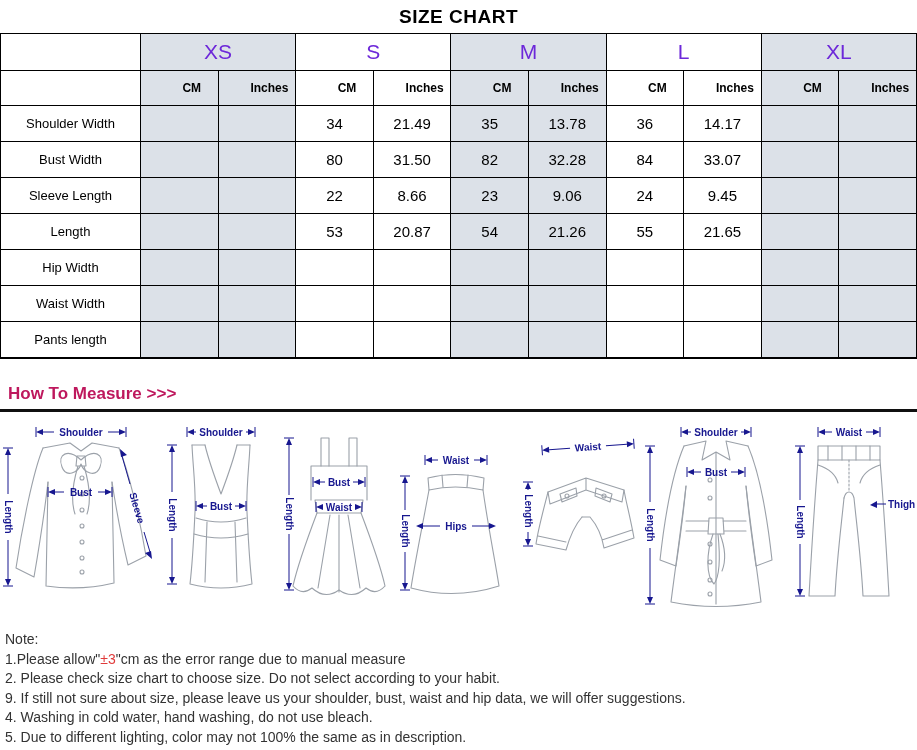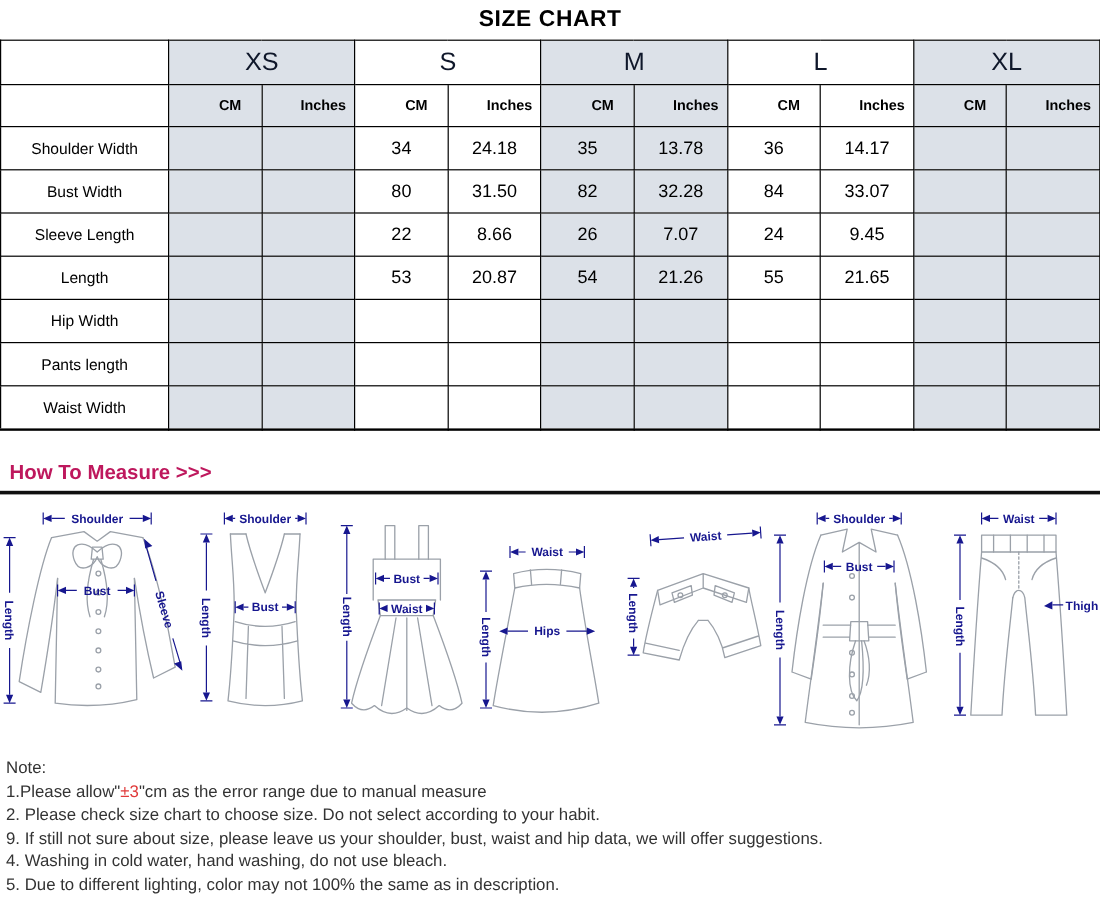--- a/index.html
+++ b/index.html
@@ -6,21 +6,21 @@
     font-family:"Liberation Sans",sans-serif;color:#000;}
   .page{width:917px;height:750px;position:relative;}
 
   
   .title{ text-align:center;font-size:19px;font-weight:bold;padding:6px 0 5px;letter-spacing:.5px;}
 
   
   table.size-chart{border-collapse:collapse;width:917px;table-layout:fixed;}
   table.size-chart td{border:1px solid #000;text-align:center;vertical-align:middle;padding:0;overflow:hidden;}
   col.c-label{width:140px;}
-  tr.r-size td{height:36px;font-size:21px;color:#0f172a;text-align:center;}
+  tr.r-size td{height:36px;font-size:21px;color:#6d28d9;text-align:center;}
   tr.r-unit td{height:34px;font-size:12px;font-weight:bold;padding-left:25px;}
   tr.r-data td{height:35px;font-size:15px;}
   tr.r-data td.row-label{font-size:13px;}
   td.gray{background:#dce1e8;}
   table.size-chart{border-bottom:2px solid #000;}
 
   
   .measure-heading{margin:25px 0 0 8px;font-size:17px;font-weight:bold;color:#be185d;}
   .rule{height:3px;background:#101010;margin-top:5px;}
 
@@ -80,21 +80,21 @@
       <td>Inches</td>
       <td class="gray">CM</td>
       <td class="gray">Inches</td>
     </tr>
 
     <tr class="r-data">
       <td class="row-label">Shoulder Width</td>
       <td class="gray"></td>
       <td class="gray"></td>
       <td>34</td>
-      <td>24.18</td>
+      <td>21.49</td>
       <td class="gray">35</td>
       <td class="gray">13.78</td>
       <td>36</td>
       <td>14.17</td>
       <td class="gray"></td>
       <td class="gray"></td>
     </tr>
     <tr class="r-data">
       <td class="row-label">Bust Width</td>
       <td class="gray"></td>
@@ -107,22 +107,22 @@
       <td>33.07</td>
       <td class="gray"></td>
       <td class="gray"></td>
     </tr>
     <tr class="r-data">
       <td class="row-label">Sleeve Length</td>
       <td class="gray"></td>
       <td class="gray"></td>
       <td>22</td>
       <td>8.66</td>
-      <td class="gray">26</td>
-      <td class="gray">7.07</td>
+      <td class="gray">23</td>
+      <td class="gray">9.06</td>
       <td>24</td>
       <td>9.45</td>
       <td class="gray"></td>
       <td class="gray"></td>
     </tr>
     <tr class="r-data">
       <td class="row-label">Length</td>
       <td class="gray"></td>
       <td class="gray"></td>
       <td>53</td>
@@ -141,34 +141,34 @@
       <td></td>
       <td></td>
       <td class="gray"></td>
       <td class="gray"></td>
       <td></td>
       <td></td>
       <td class="gray"></td>
       <td class="gray"></td>
     </tr>
     <tr class="r-data">
+      <td class="row-label">Waist Width</td>
+      <td class="gray"></td>
+      <td class="gray"></td>
+      <td></td>
+      <td></td>
+      <td class="gray"></td>
+      <td class="gray"></td>
+      <td></td>
+      <td></td>
+      <td class="gray"></td>
+      <td class="gray"></td>
+    </tr>
+    <tr class="r-data">
       <td class="row-label">Pants length</td>
-      <td class="gray"></td>
-      <td class="gray"></td>
-      <td></td>
-      <td></td>
-      <td class="gray"></td>
-      <td class="gray"></td>
-      <td></td>
-      <td></td>
-      <td class="gray"></td>
-      <td class="gray"></td>
-    </tr>
-    <tr class="r-data">
-      <td class="row-label">Waist Width</td>
       <td class="gray"></td>
       <td class="gray"></td>
       <td></td>
       <td></td>
       <td class="gray"></td>
       <td class="gray"></td>
       <td></td>
       <td></td>
       <td class="gray"></td>
       <td class="gray"></td>

